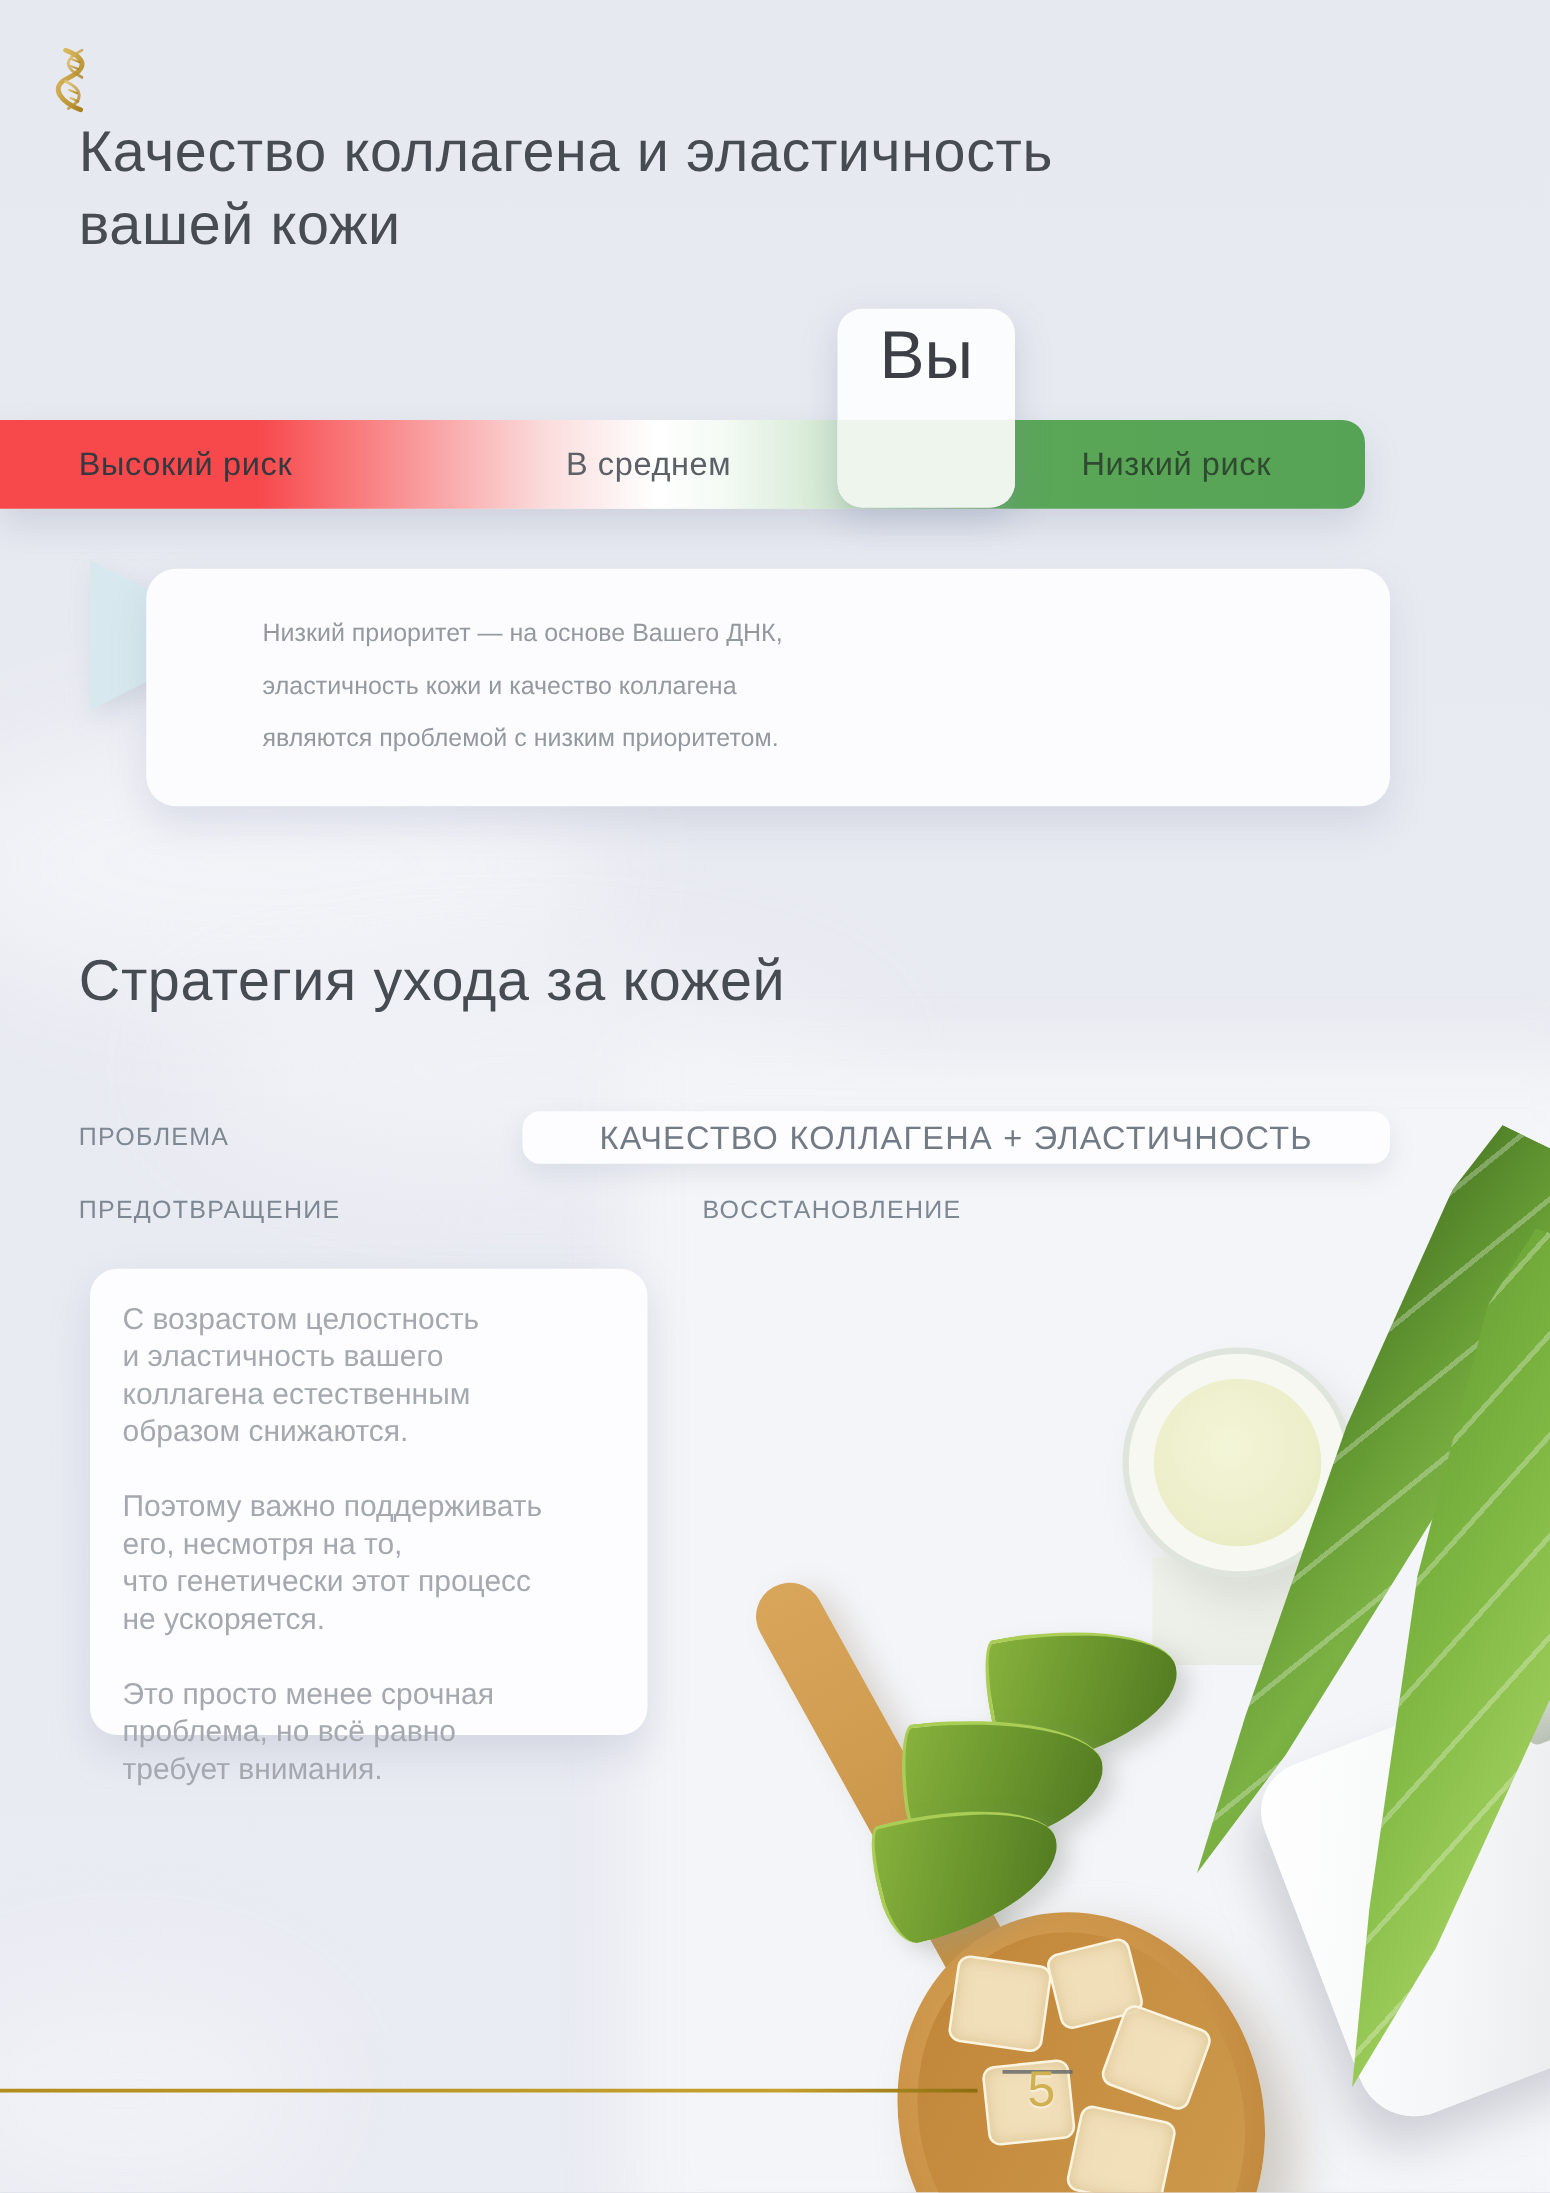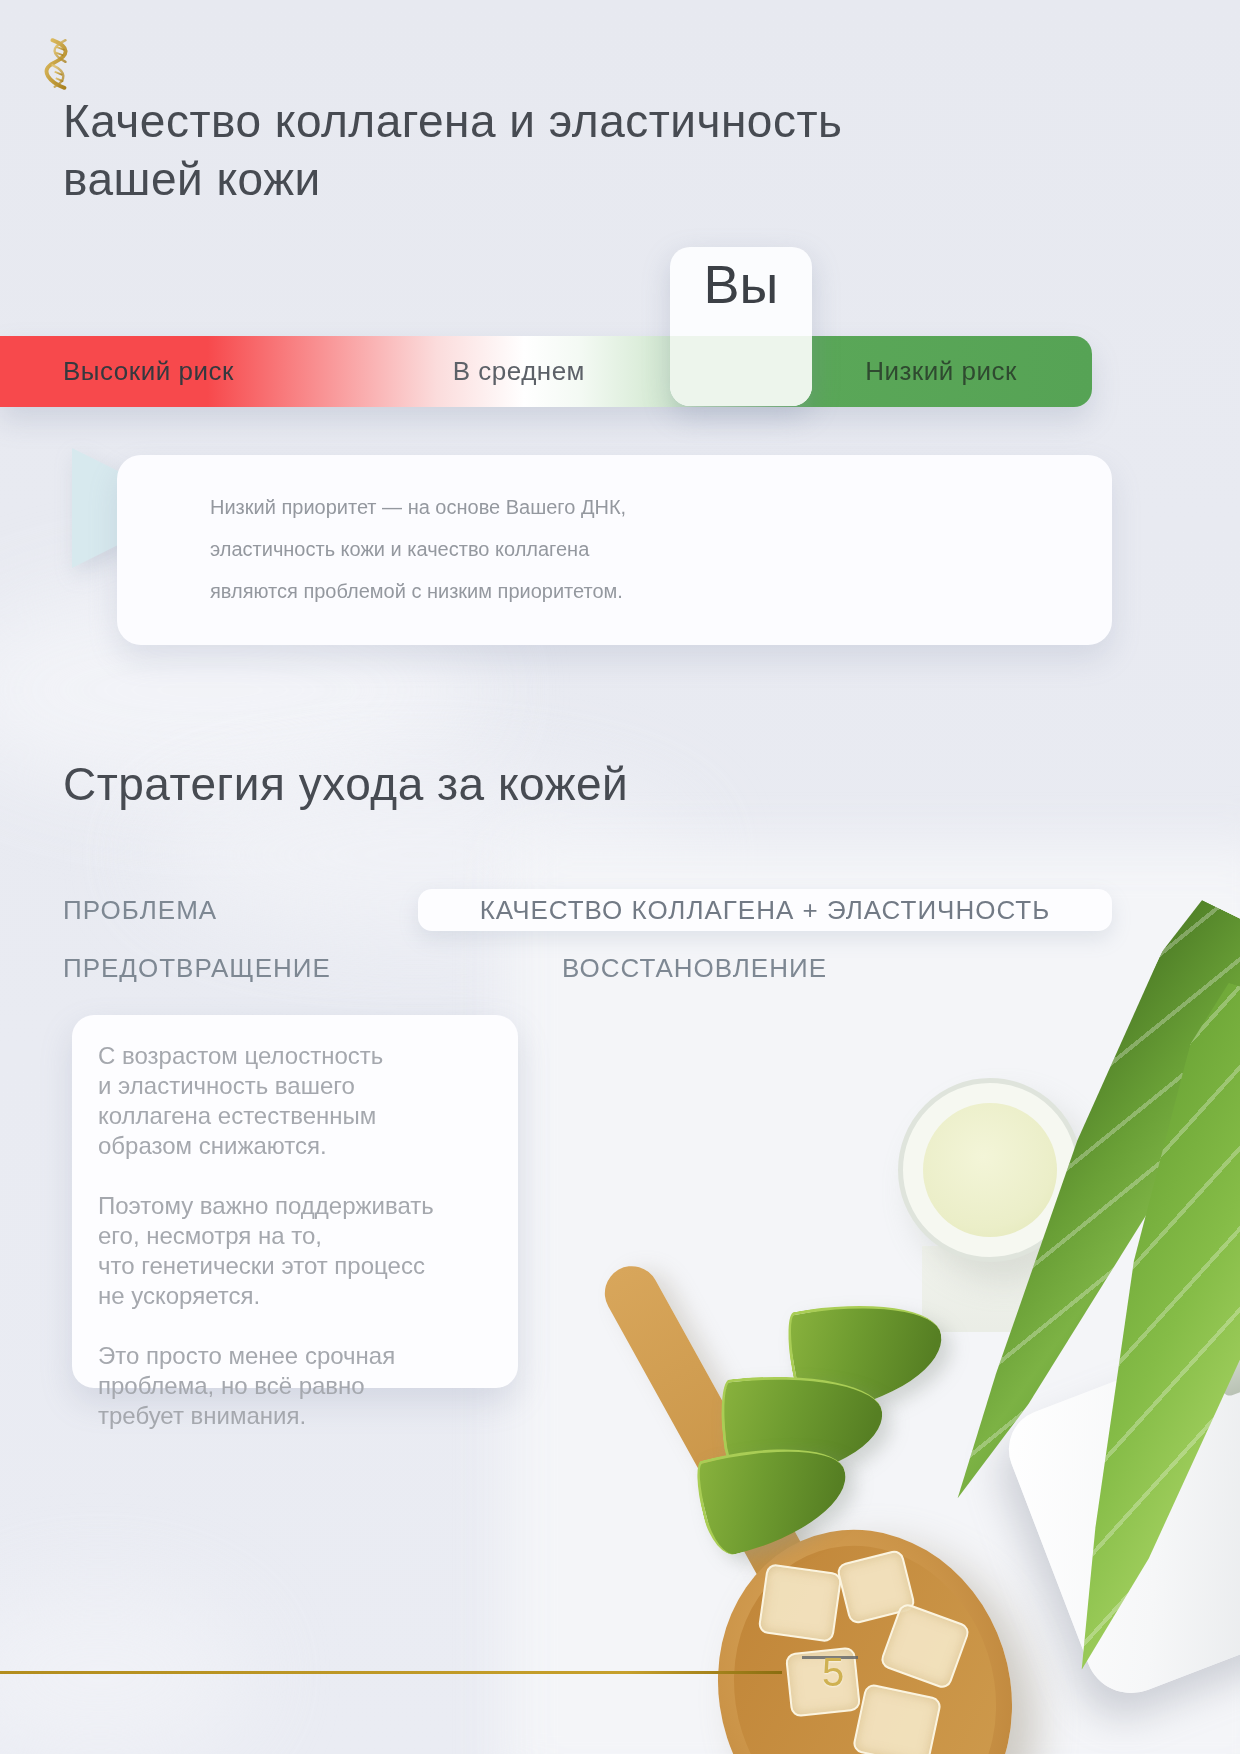--- a/index.html
+++ b/index.html
@@ -46,21 +46,21 @@
   
   .callout-triangle{left:72px;top:448px;width:0;height:0;z-index:2;
     border-top:60px solid transparent;border-bottom:60px solid transparent;
     border-left:120px solid #d7e9ee;filter:drop-shadow(4px 8px 10px rgba(140,155,175,.25));}
   .callout{left:117px;top:455px;width:995px;height:190px;border-radius:24px;z-index:2;
     background:#fcfcff;box-shadow:0 14px 30px rgba(130,142,168,.20);}
   .callout p{margin:0;padding:31px 40px 0 93px;font-size:20px;line-height:42px;
     color:#94989f;font-weight:300;}
 
   
-  .tag{position:absolute;font-size:26px;letter-spacing:1px;color:#7e8893;z-index:3;line-height:30px;}
+  .tag{position:absolute;font-size:20px;letter-spacing:1px;color:#7e8893;z-index:3;line-height:30px;}
   .tag.problem{left:63px;top:895px;}
   .tag.prevention{left:63px;top:953px;}
   .tag.restoration{left:562px;top:953px;}
   .value-box{left:418px;top:889px;width:694px;height:42px;border-radius:14px;z-index:3;
     background:#fdfdff;box-shadow:0 8px 20px rgba(130,142,168,.18);
     text-align:center;line-height:42px;font-size:26px;letter-spacing:1px;color:#727a85;}
 
   
   .info-card{left:72px;top:1015px;width:446px;height:373px;border-radius:22px;z-index:3;
     background:#fdfdff;box-shadow:0 14px 32px rgba(130,142,168,.22);

